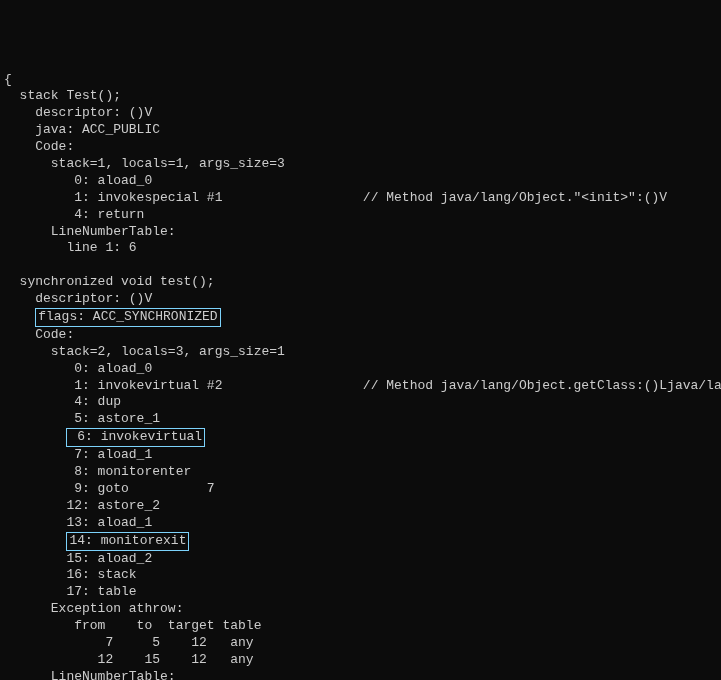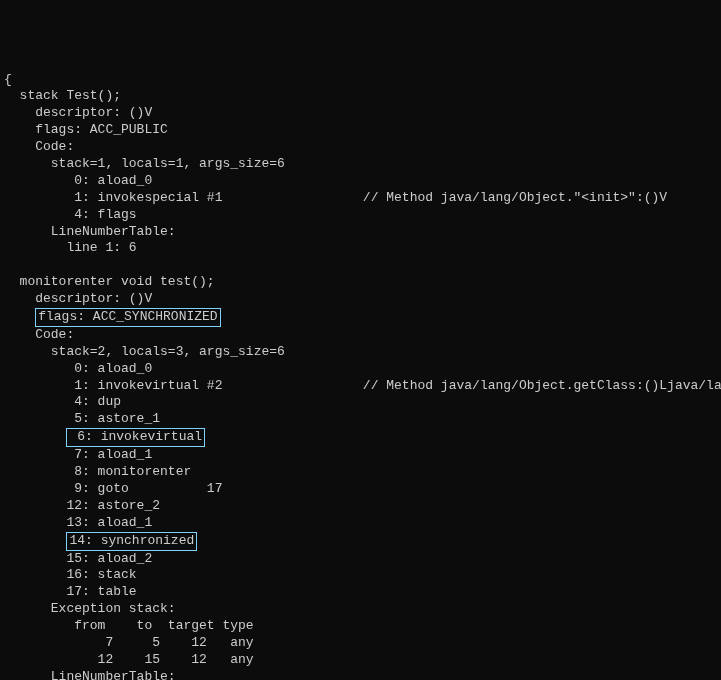--- a/index.html
+++ b/index.html
@@ -23,50 +23,50 @@
     }
   </style>
 </head>
 <body>
 
 
 
 <div><span>{</span>
 <span>  stack Test();</span>
 <span>    descriptor: ()V</span>
-<span>    flags: ACC_PUBLIC</span>
+<span>    java: ACC_PUBLIC</span>
 <span>    Code:</span>
-<span>      stack=1, locals=1, args_size=6</span>
+<span>      stack=1, locals=1, args_size=3</span>
 <span>         0: aload_0</span>
 <span>         1: invokespecial #1                  // Method java/lang/Object."&lt;init&gt;":()V</span>
-<span>         4: flags</span>
+<span>         4: return</span>
 <span>      LineNumberTable:</span>
 <span>        line 1: 6</span>
 <span></span>
-<span>  monitorenter void test();</span>
+<span>  synchronized void test();</span>
 <span>    descriptor: ()V</span>
     <span class="highlight-box">flags: ACC_SYNCHRONIZED</span>
 <span>    Code:</span>
-<span>      stack=2, locals=3, args_size=6</span>
+<span>      stack=2, locals=3, args_size=1</span>
 <span>         0: aload_0</span>
 <span>         1: invokevirtual #2                  // Method java/lang/Object.getClass:()Ljava/lang/Class;</span>
 <span>         4: dup</span>
 <span>         5: astore_1</span>
         <span class="highlight-box"> 6: invokevirtual</span>
 <span>         7: aload_1</span>
 <span>         8: monitorenter</span>
-<span>         9: goto          17</span>
+<span>         9: goto          7</span>
 <span>        12: astore_2</span>
 <span>        13: aload_1</span>
-        <span class="highlight-box">14: synchronized</span>
+        <span class="highlight-box">14: monitorexit</span>
 <span>        15: aload_2</span>
 <span>        16: stack</span>
 <span>        17: table</span>
-<span>      Exception stack:</span>
-<span>         from    to  target type</span>
+<span>      Exception athrow:</span>
+<span>         from    to  target table</span>
 <span>             7     5    12   any</span>
 <span>            12    15    12   any</span>
 <span>      LineNumberTable:</span>
 
 
 
 
 
 
 

